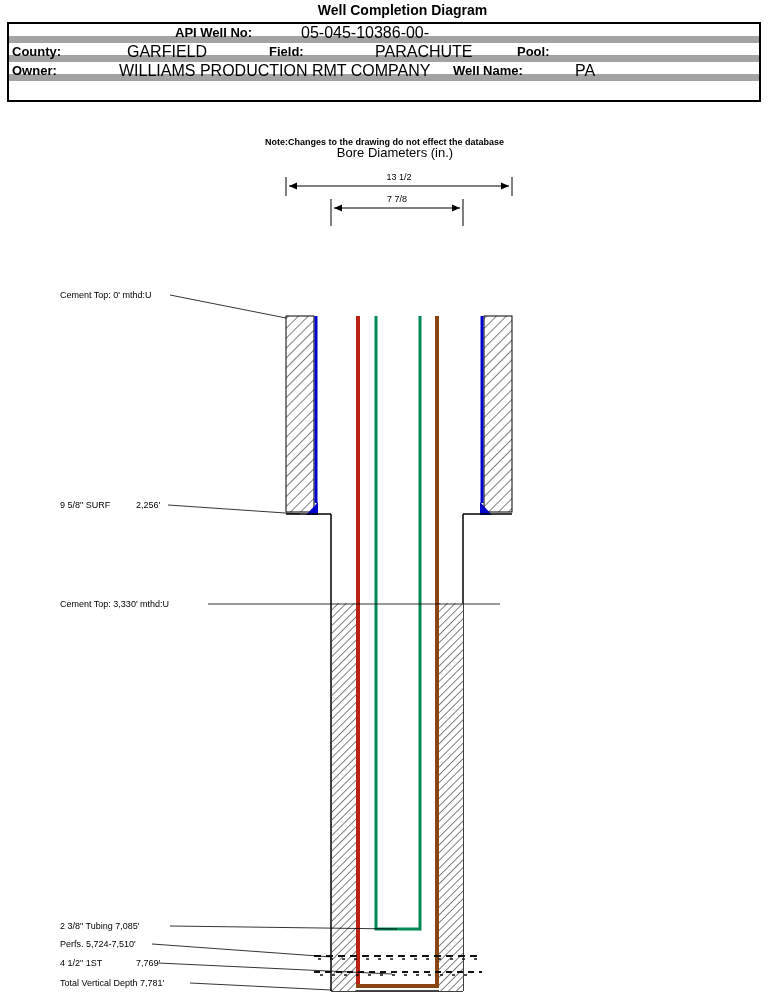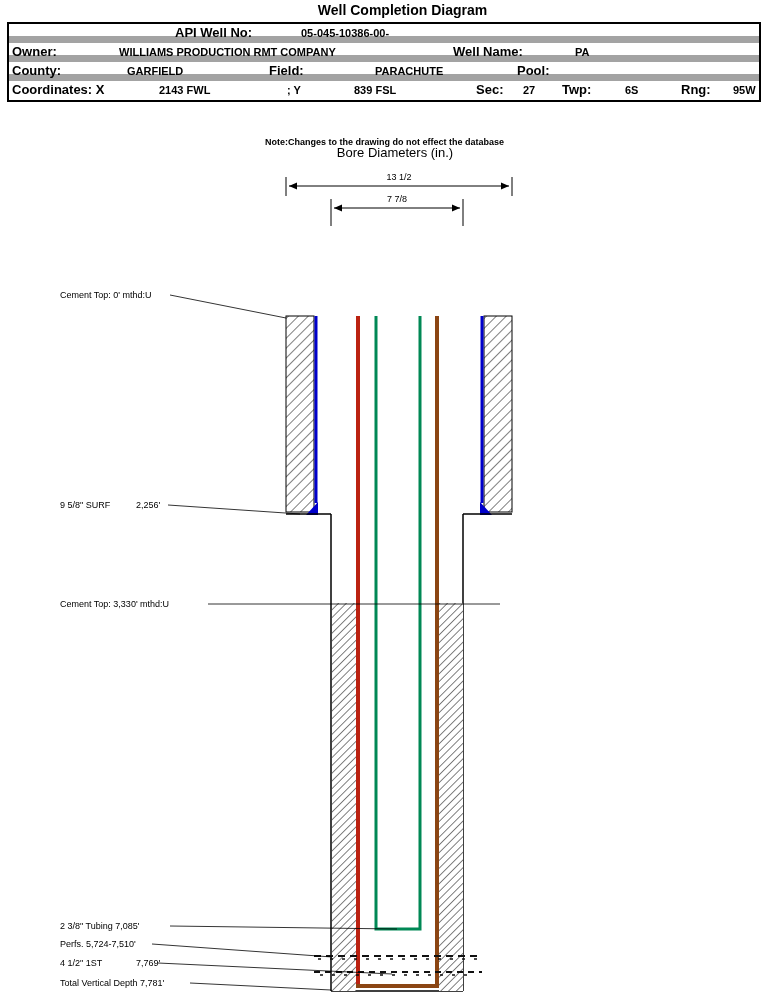--- a/index.html
+++ b/index.html
@@ -7,65 +7,53 @@
   body { font-family:"Liberation Sans", sans-serif; color:#000; }
   .page { position:relative; width:769px; height:999px; background:#fff; overflow:hidden; }
   .doc-title { position:absolute; top:2px; left:0; width:100%; text-align:center;
                font-size:14px; font-weight:bold;padding-left:36px; }
   .header-table { position:absolute; left:7px; top:22px; width:754px; height:80px;
                   border:2px solid #000; background:#fff; }
   .trow { position:relative; height:19px; border-bottom:7px solid #a3a3a3; }
   .trow.last { border-bottom:none; }
   .trow span { position:absolute; top:0; line-height:18px; white-space:nowrap; }
   .lbl { font-weight:bold; font-size:13px; }
-  .val { font-size:11px;font-weight:bold; }
+  .val { font-size:16px; }
   .note { position:absolute; top:105px; left:0; width:100%; text-align:center;
           font-size:9px; font-weight:bold;margin-top:32px; }
   svg.diagram { position:absolute; left:0; top:120px; }
   .anno { font-size:9px; fill:#000; }
   .dim  { font-size:9px; fill:#000; }
   .bore-title { font-size:13px; fill:#000; }
 </style>
 </head>
 <body>
 
 <div class="page">
 
   <div class="doc-title">Well Completion Diagram</div>
 
   <div class="header-table">
     <div class="trow">
       <span class="lbl" style="left:166px">API Well No:</span>
       <span class="val" style="left:292px">05-045-10386-00-</span>
     </div>
     <div class="trow">
-      <span class="lbl" style="left:3px">Owner:</span>
-      <span class="val" style="left:110px">WILLIAMS PRODUCTION RMT COMPANY</span>
-      <span class="lbl" style="left:444px">Well Name:</span>
-      <span class="val" style="left:566px">PA</span>
-    </div>
-    <div class="trow">
       <span class="lbl" style="left:3px">County:</span>
       <span class="val" style="left:118px">GARFIELD</span>
       <span class="lbl" style="left:260px">Field:</span>
       <span class="val" style="left:366px">PARACHUTE</span>
       <span class="lbl" style="left:508px">Pool:</span>
       <span class="val" style="left:560px"></span>
     </div>
-    <div class="trow last">
-      <span class="lbl" style="left:3px">Coordinates: X</span>
-      <span class="val" style="left:150px">2143 FWL</span>
-      <span class="val" style="left:278px">; Y</span>
-      <span class="val" style="left:345px">839 FSL</span>
-      <span class="lbl" style="left:467px">Sec:</span>
-      <span class="val" style="left:514px">27</span>
-      <span class="lbl" style="left:553px">Twp:</span>
-      <span class="val" style="left:616px">6S</span>
-      <span class="lbl" style="left:672px">Rng:</span>
-      <span class="val" style="left:724px">95W</span>
+    <div class="trow">
+      <span class="lbl" style="left:3px">Owner:</span>
+      <span class="val" style="left:110px">WILLIAMS PRODUCTION RMT COMPANY</span>
+      <span class="lbl" style="left:444px">Well Name:</span>
+      <span class="val" style="left:566px">PA</span>
     </div>
   </div>
 
   <div class="note">Note:Changes to the drawing do not effect the database</div>
 
   <svg class="diagram" width="769" height="879" viewBox="0 120 769 879" xmlns="http://www.w3.org/2000/svg">
     <defs>
       <pattern id="hatchA" patternUnits="userSpaceOnUse" width="7" height="7" patternTransform="rotate(45)">
         <rect width="7" height="7" fill="#ffffff"></rect>
         <line x1="0" y1="0" x2="0" y2="7" stroke="#000" stroke-width="1"></line>

